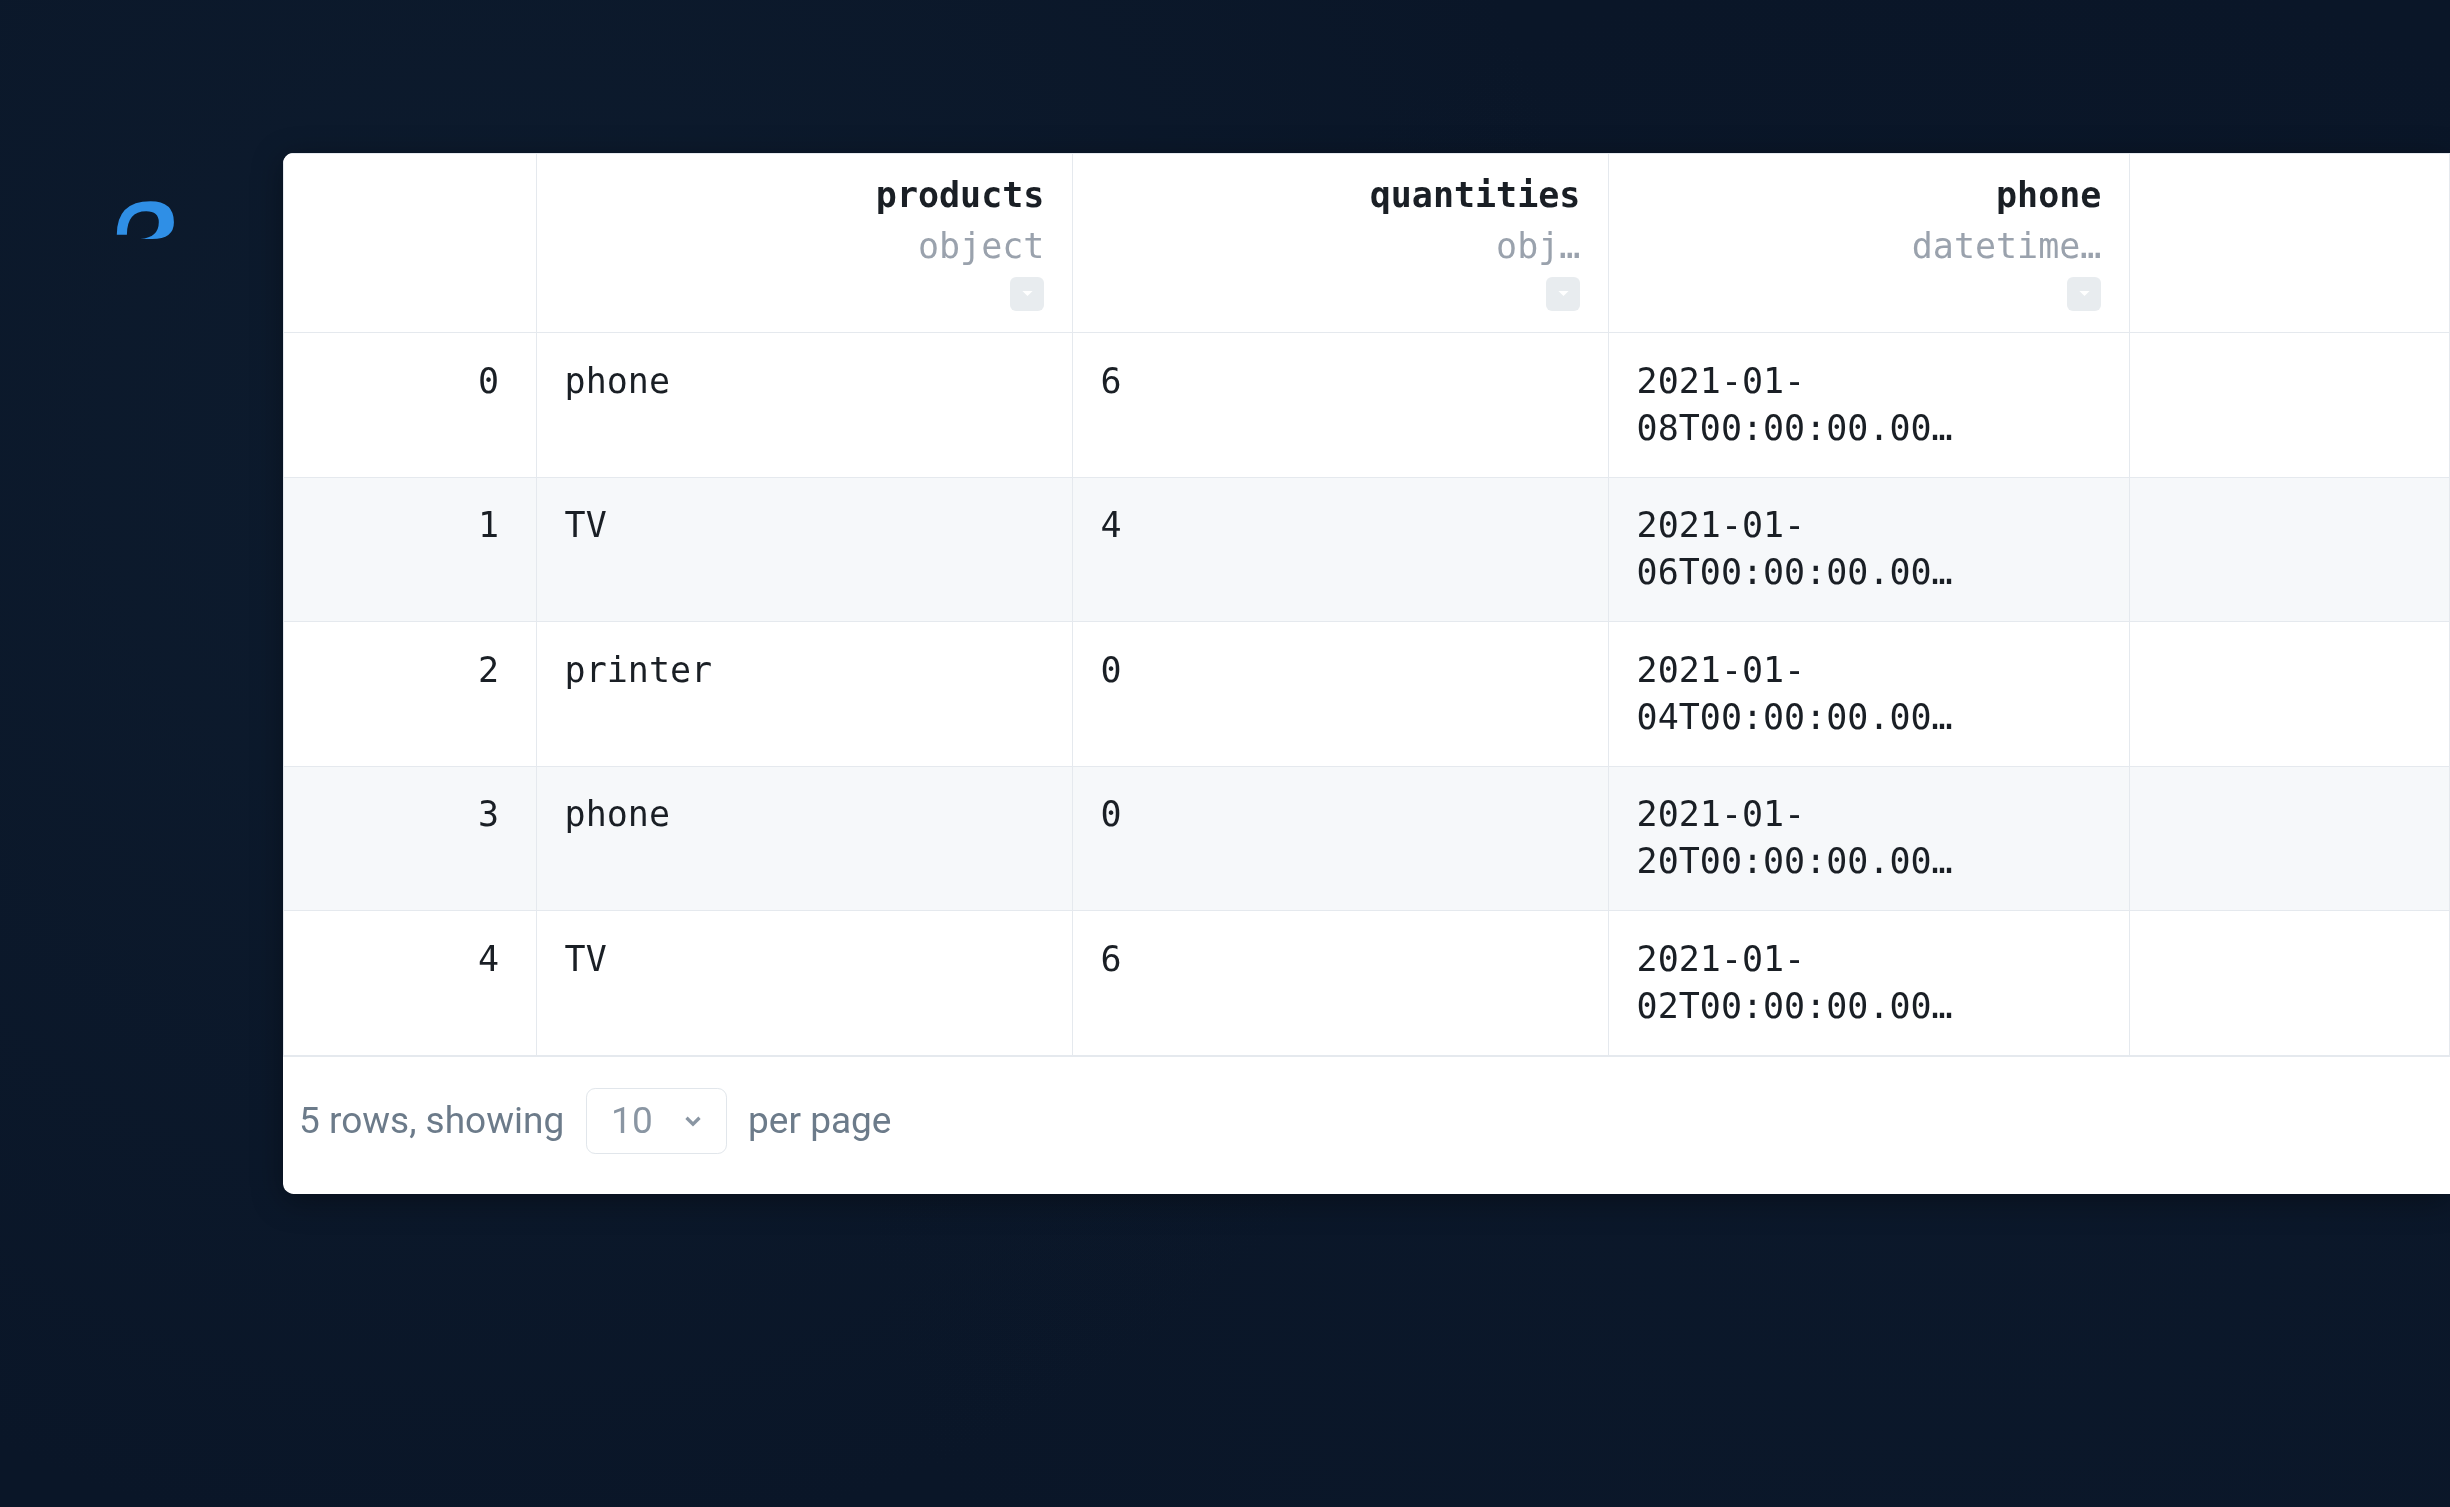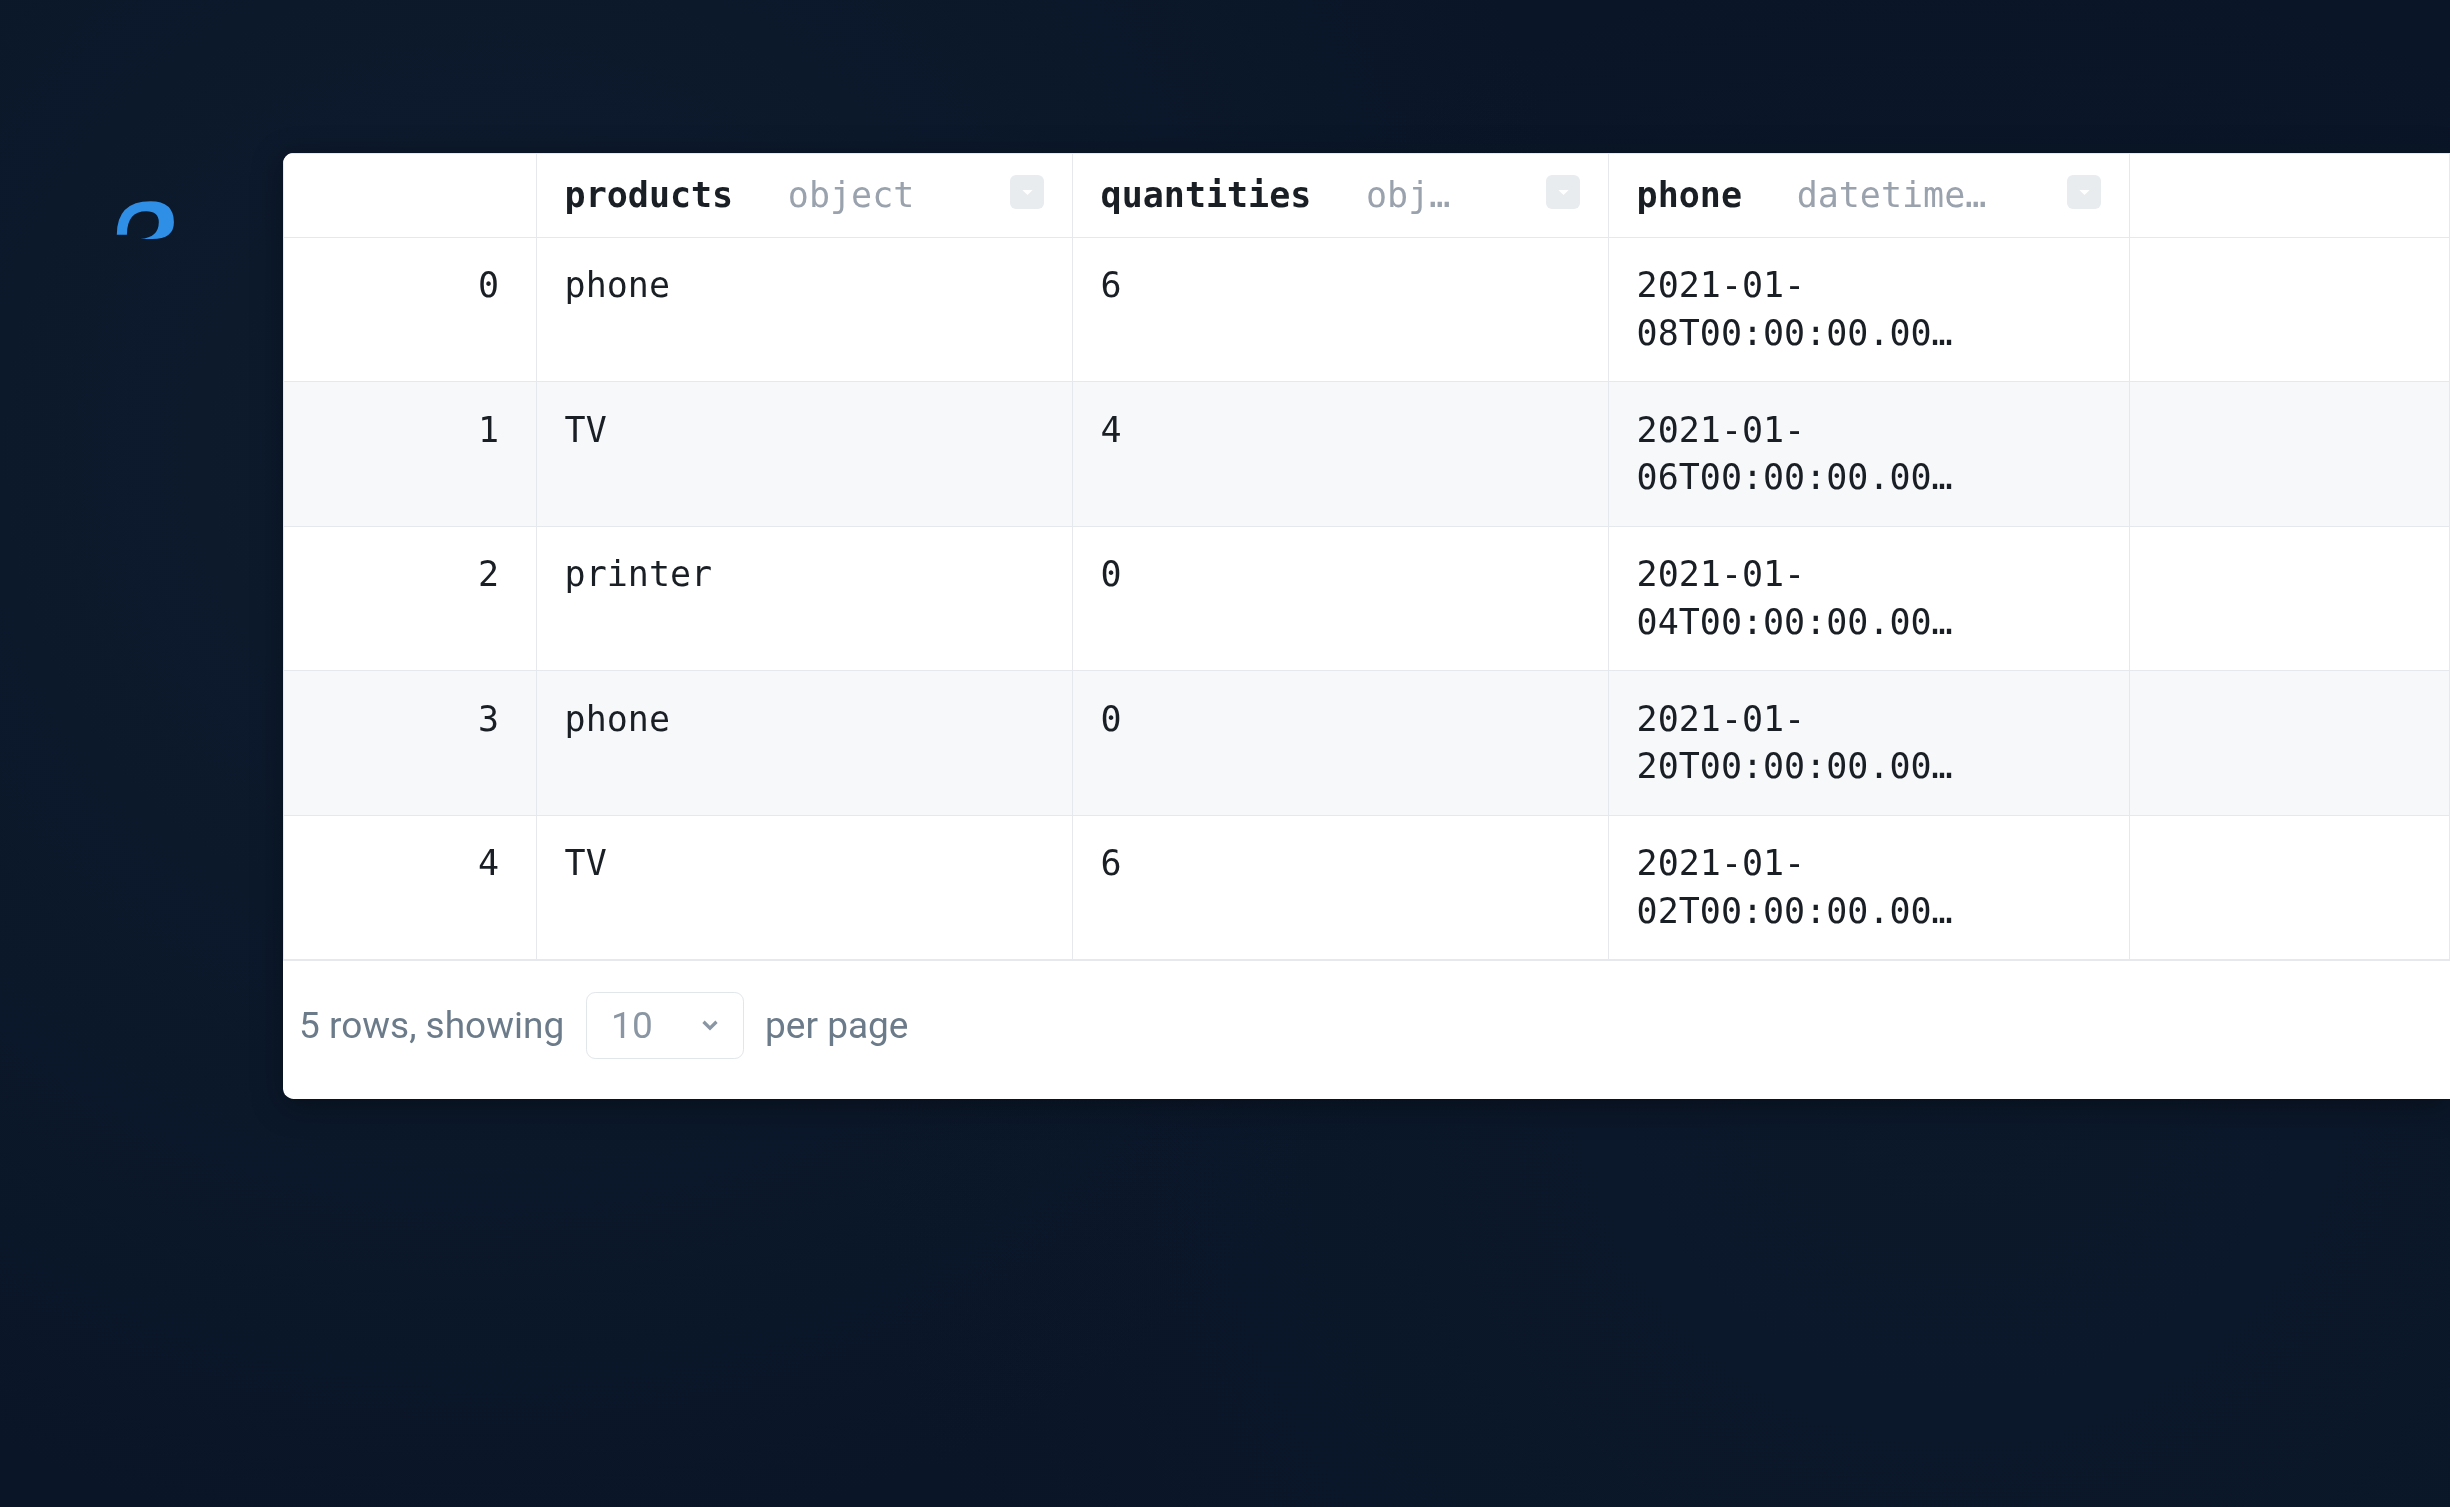--- a/index.html
+++ b/index.html
@@ -68,26 +68,27 @@
   col.c-date  { width: 521px; }
   col.c-pad   { width: auto; }
 
   .idx-cell {
     text-align: right !important;
     padding-right: 37px !important;
   }
 
   .colhead {
     display: flex;
-    align-items: flex-start;
+    align-items: flex-end;
     gap: 10.7px;
     font-family: "SFMono-Regular", ui-monospace, Menlo, Consolas, monospace;
     font-size: 35px;
     white-space: nowrap;
     overflow: hidden;
+    flex-direction: column;
   }
   .colhead .name { color: #1a1f25; font-weight: 700; flex: 0 0 auto; }
   .colhead .type { color: #9aa2ad; font-weight: 400; flex: 0 1 auto; overflow: hidden; text-overflow: ellipsis; margin-left: 44px; }
   .colhead .drop {
     flex: 0 0 auto;
     margin-left: auto;
     width: 34px; height: 34px;
     border-radius: 6.1px;
     background: #e8ecef;
     display: inline-flex; align-items: center; justify-content: center;
@@ -101,21 +102,21 @@
     align-items: center;
     gap: 21.4px;
     padding: 31px 16px 40px;
     font-size: 37px;
     color: #6c7b8a;
     border-top: 0.8px solid #e5e9ee;
   }
   .select {
     display: inline-flex;
     align-items: center;
-    gap: 44px;
+    gap: 27px;
     border: 1.5px solid #e1e6eb;
     border-radius: 9.2px;
     padding: 10.7px 20px 10.7px 24.5px;
     color: #8a96a3;
     font-size: 37px;
     cursor: pointer;
   }
   .select svg { width: 26px; height: 26px; stroke: #8a96a3; fill: none; stroke-width: 3; }
 </style>
 </head>

